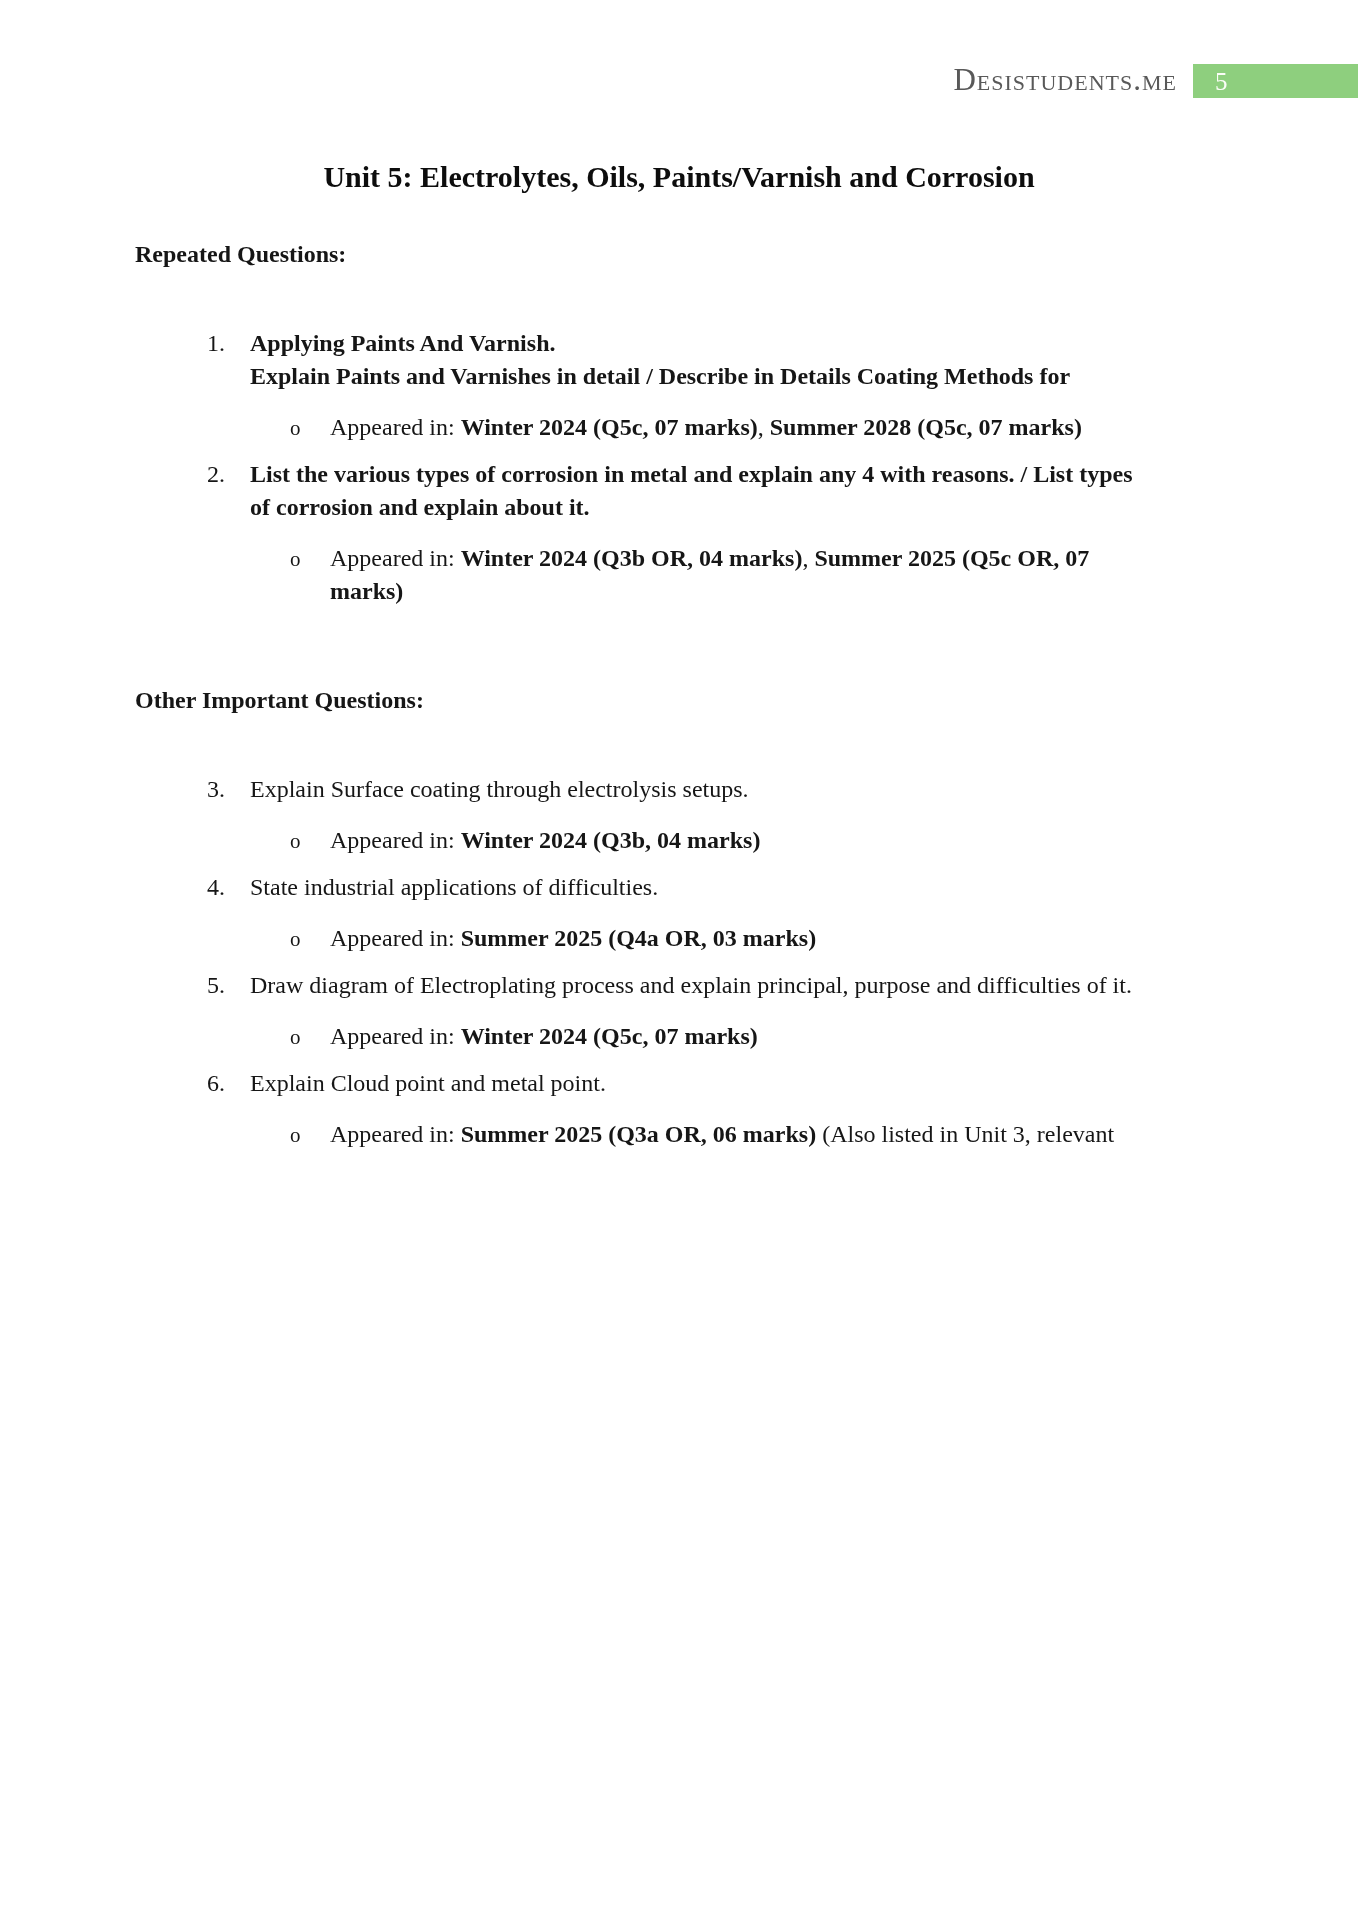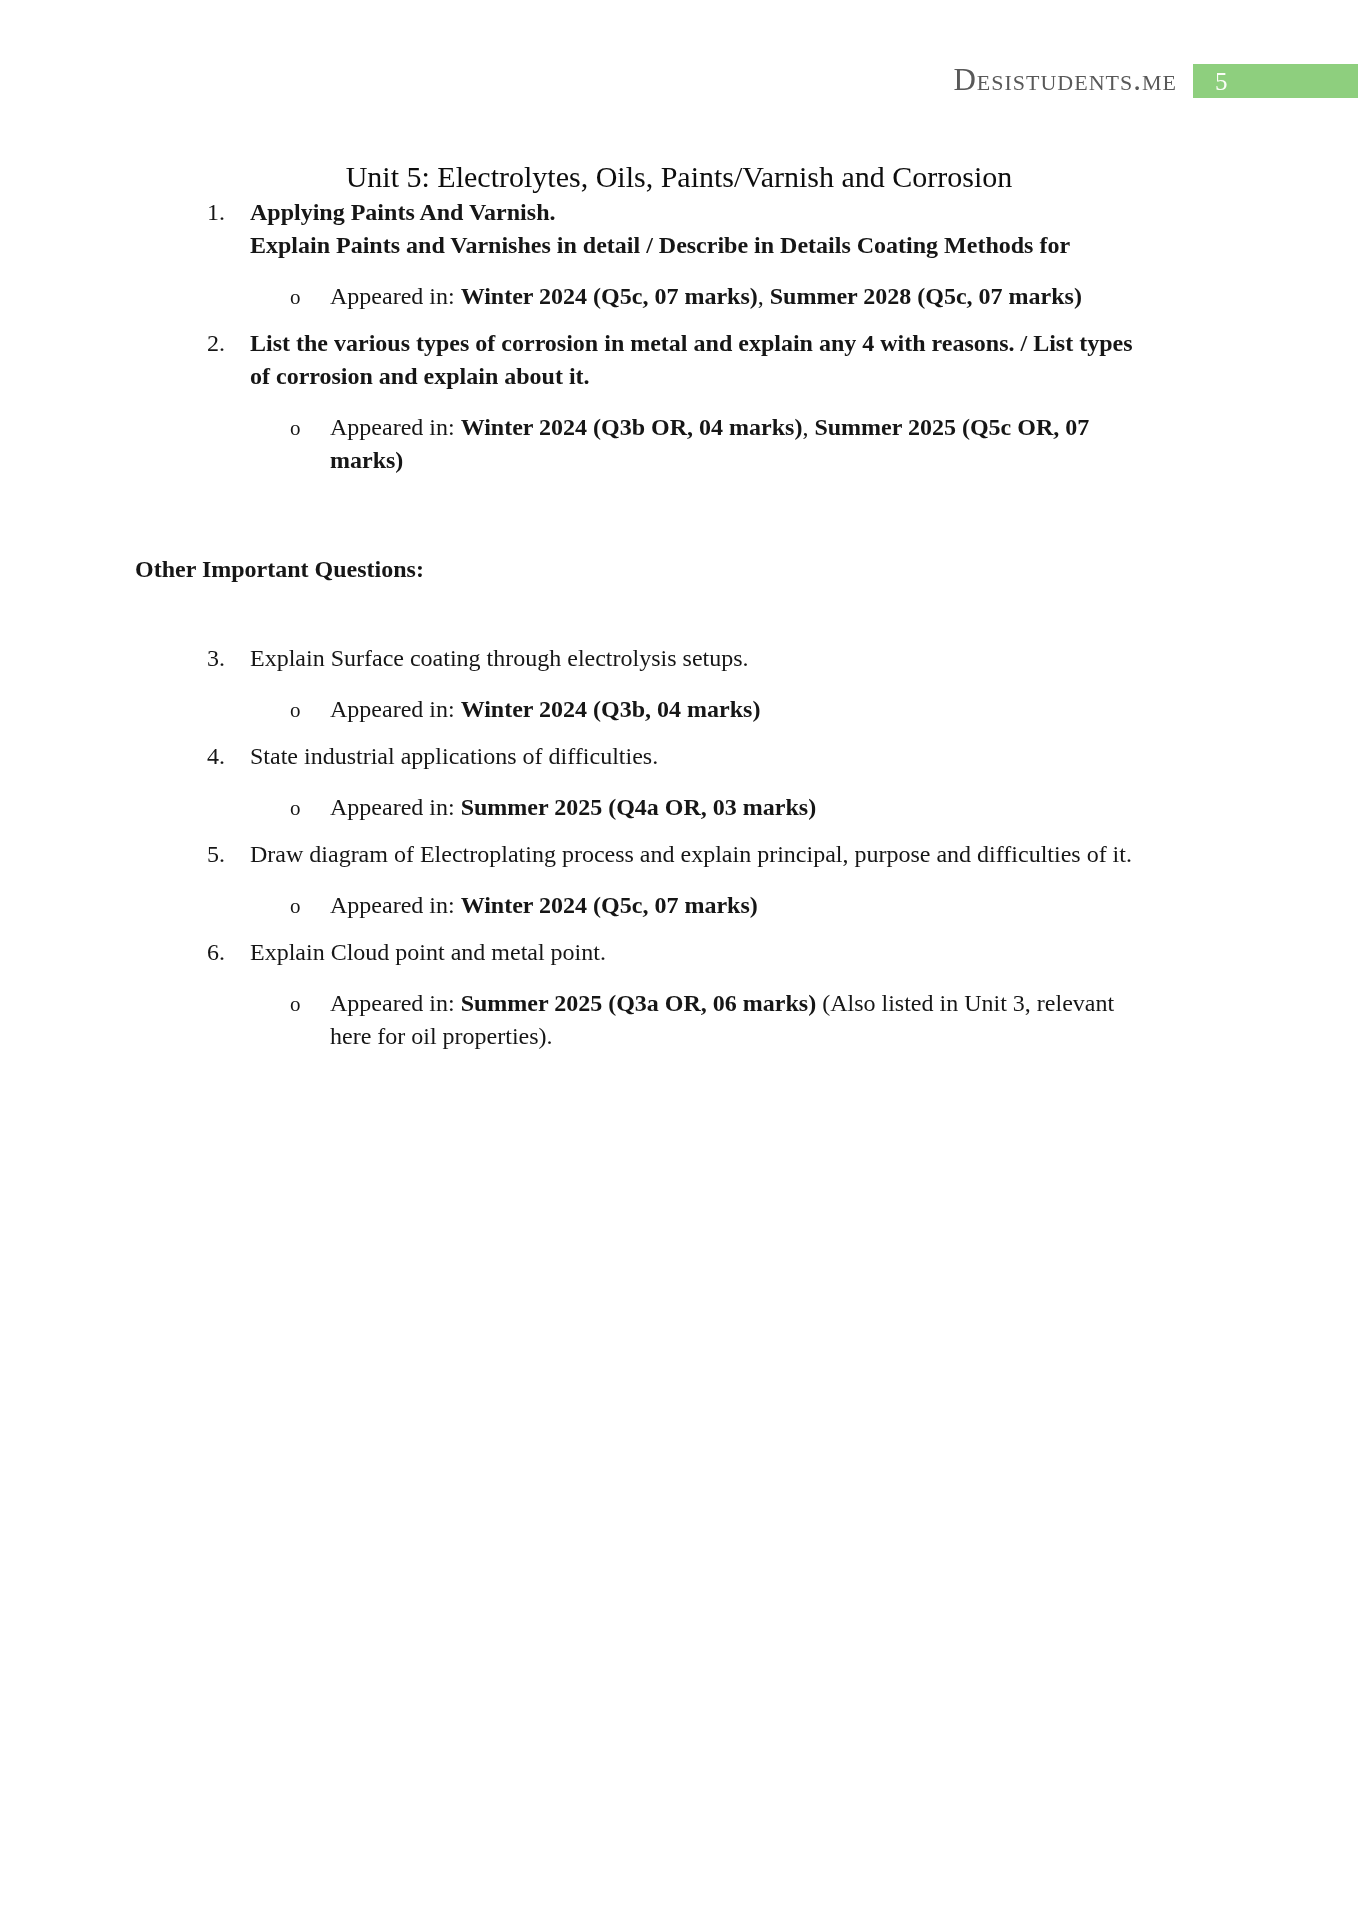--- a/index.html
+++ b/index.html
@@ -34,21 +34,21 @@
     line-height:1;
   }
 
   
   .content {
     position:absolute; left:135px; top:158px; width:1088px;
     font-size:24px; line-height:33px;
   }
   .doc-title {
     text-align:center;
-    font-size:30px; font-weight:400;
+    font-size:30px; font-weight:700;
     line-height:38px;
     white-space:nowrap;
     color:#0d0d0d;
   }
   .section-heading {
     font-size:24px; font-weight:700;
     line-height:33px;
     margin:42px 0 56px 0;
   }
   section.other .section-heading { margin-top:76px; }
@@ -84,20 +84,21 @@
 
 <div class="header-site" style="color: rgb(89, 89, 89);">Desistudents.me</div>
 <div class="page-badge" style="background: rgb(142, 207, 126);">
   <span class="page-num" style="color: rgb(251, 253, 248);">5</span>
 </div>
 
 <div class="content">
   <div class="doc-title">Unit 5: Electrolytes, Oils, Paints/Varnish and Corrosion</div>
 
   <section class="repeated">
+    <div class="section-heading">Repeated Questions:</div>
     <div class="q-list">
         <div class="q-item bold">
           <span class="q-num">1.</span>
           <div>
             <div class="line"><b>Applying Paints And Varnish.</b></div>
             <div class="line"><b>Explain Paints and Varnishes in detail / Describe in Details Coating Methods for</b></div>
           </div>
         </div>
         <div class="q-sub">
           <span class="q-bullet">o</span>
@@ -164,18 +165,17 @@
         <div class="q-item">
           <span class="q-num">6.</span>
           <div>
             <div class="line"><span>Explain Cloud point and metal point.</span></div>
           </div>
         </div>
         <div class="q-sub">
           <span class="q-bullet">o</span>
           <div>
             <div class="line"><span>Appeared in: </span><b>Summer 2025 (Q3a OR, 06 marks)</b><span> (Also listed in Unit 3, relevant</span></div>
-            <div class="line"><span>here for oil properties).</span></div>
           </div>
         </div>
       </div>
   </section>
 </div>
 
 </body></html>

